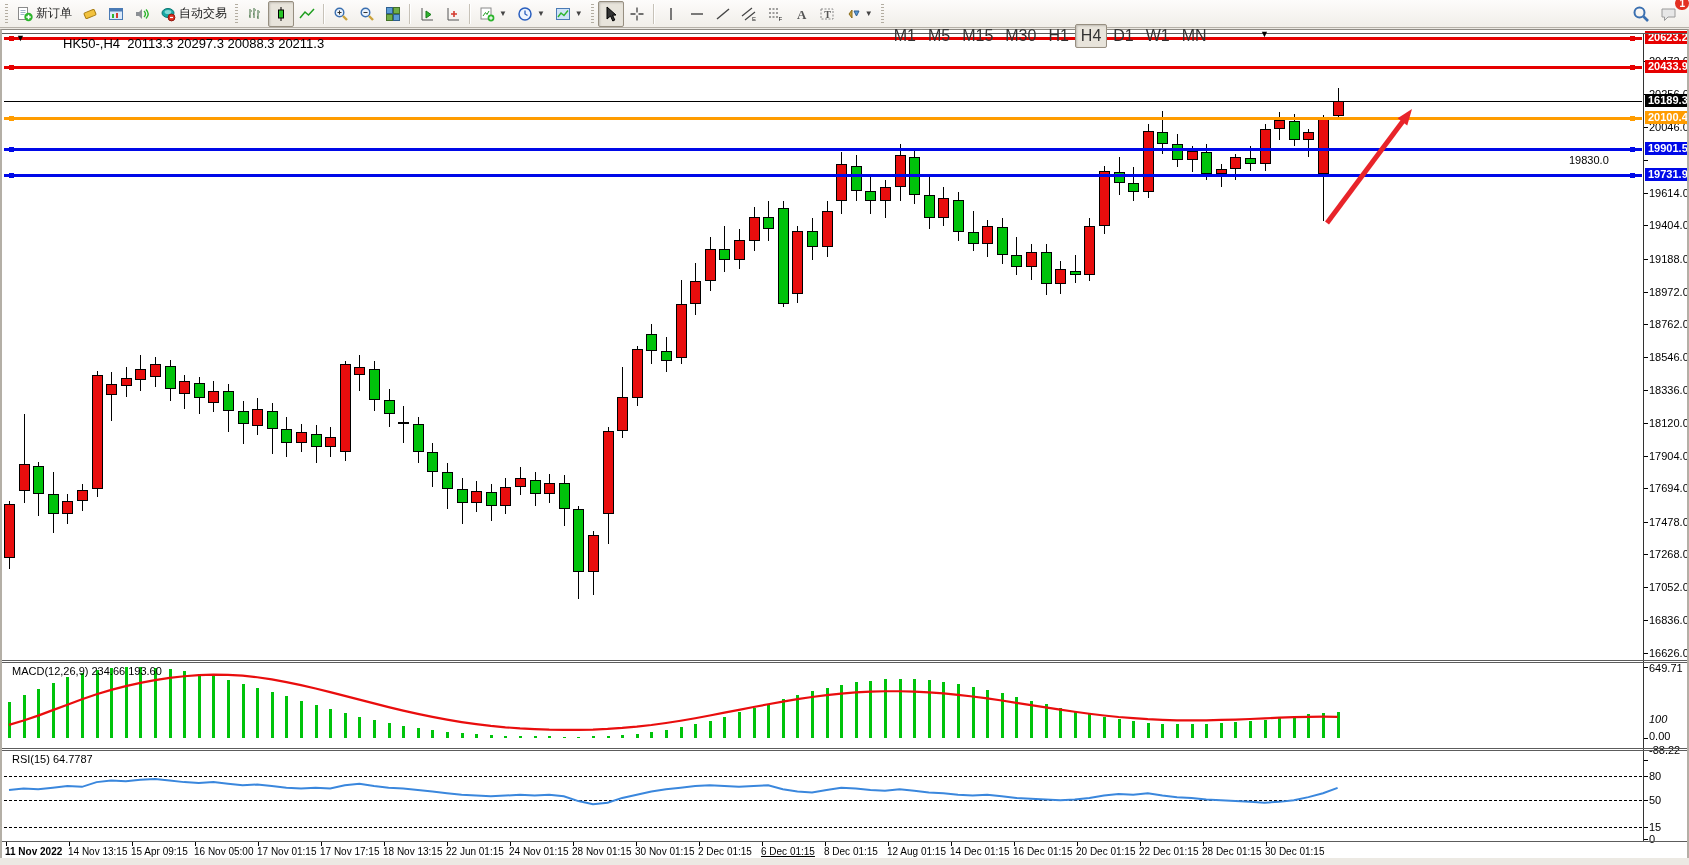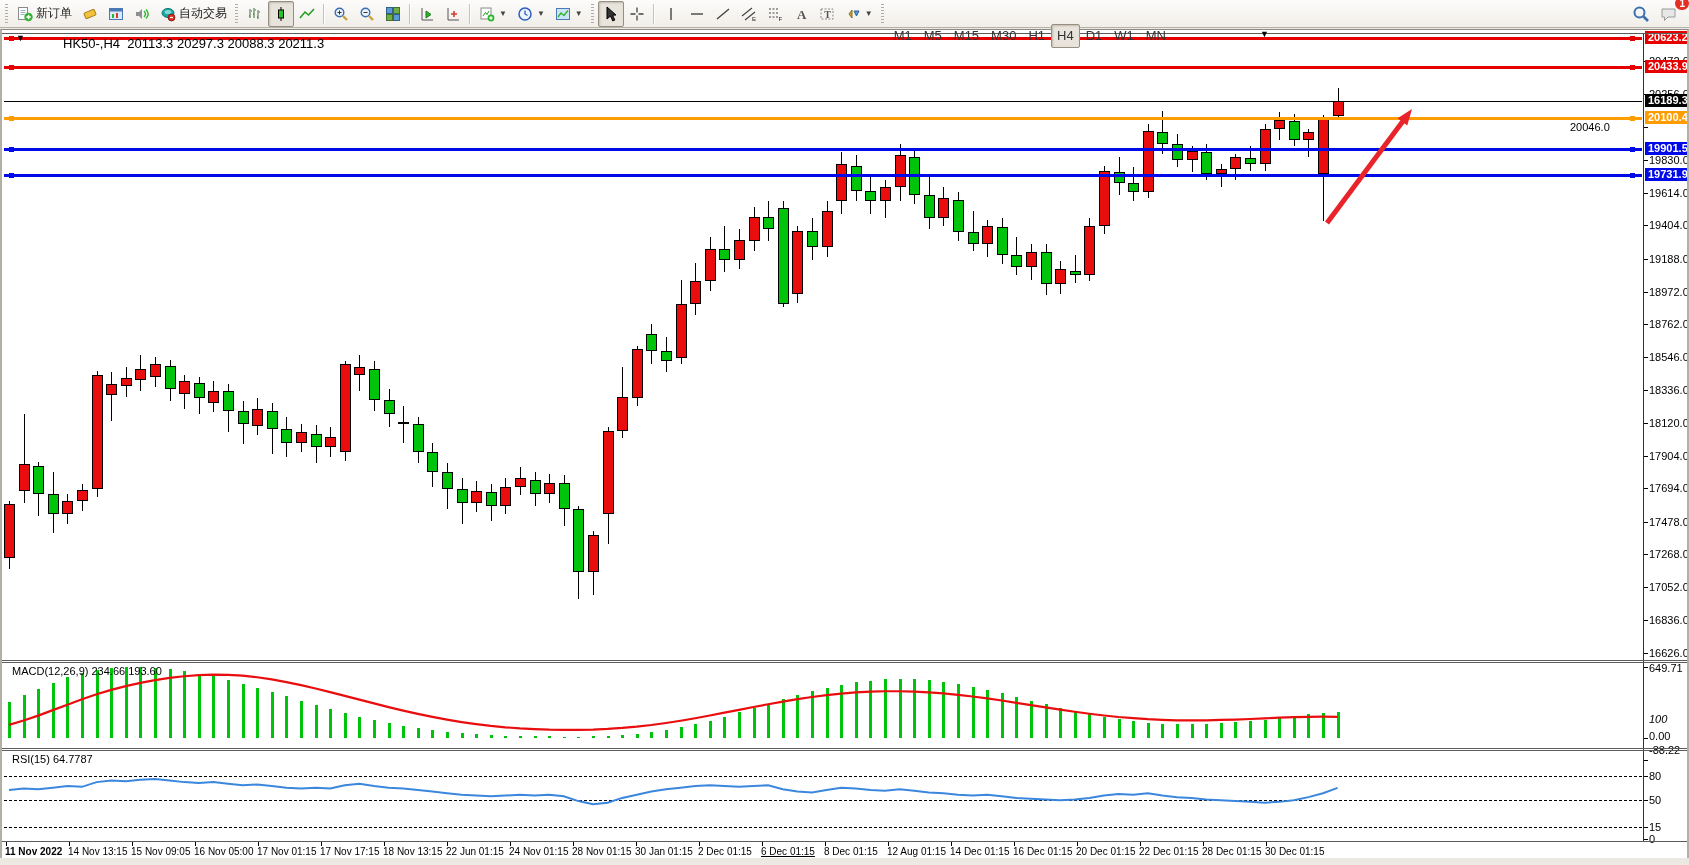--- a/index.html
+++ b/index.html
@@ -23,21 +23,21 @@
   }
   .tb-btn.pressed{
     background:#e8e4db;border:1px solid #978f81;
     box-shadow:inset 1px 1px 2px rgba(0,0,0,.18);
   }
   .tb-sep{width:1px;height:20px;background:#c7c2b8;border-right:1px solid #fff;margin:0 3px;flex:0 0 auto;}
   .tb-grip{
     width:3px;height:20px;margin:0 4px 0 3px;flex:0 0 auto;
     background-image:repeating-linear-gradient(to bottom,#b3ada1 0 1px,transparent 1px 3px);
   }
-  .tf-btn{font-size:13px;padding:0 5px;height:22px;color:#333;margin-top:44px;}
+  .tf-btn{font-size:16px;padding:0 5px;height:22px;color:#333;margin-top:44px;}
   .caret{font-size:8px;color:#444;margin-left:1px;}
   #tb-right{margin-left:auto;display:flex;align-items:center;padding-right:6px;}
   .badge-red{
     position:absolute;top:-5px;right:-7px;background:#e33022;color:#fff;
     border-radius:8px;font-size:10px;font-weight:bold;padding:0 4px;line-height:13px;
   }
   
   #chart{
     position:absolute;top:29px;left:0;width:1689px;height:829px;
     background:#fff;border-top:1px solid #8e8a83;border-left:2px solid #b4afa6;
@@ -543,23 +543,23 @@
     <div class="abs price-badge" style="left: 1643px; top: 111.769px; background: rgb(0, 9, 232);">19901.5</div>
     <div class="abs hline" style="left: 2px; top: 143.862px; width: 1638px; height: 3px; background: rgb(0, 9, 232);"></div>
     <div class="abs handle" style="left: 7px; top: 142.862px; background: rgb(0, 9, 232);"></div>
     <div class="abs handle" style="left: 1628px; top: 142.862px; background: rgb(0, 9, 232);"></div>
     <div class="abs price-badge" style="left: 1643px; top: 137.862px; background: rgb(0, 9, 232);">19731.9</div>
     <div class="abs" style="left: 1641px; top: 31px; width: 5px; height: 1px; background: rgb(0, 0, 0);"></div>
     <div class="abs tick-label" style="left: 1647px; top: 26px;">20472.0</div>
     <div class="abs" style="left: 1641px; top: 64.2308px; width: 5px; height: 1px; background: rgb(0, 0, 0);"></div>
     <div class="abs tick-label" style="left: 1647px; top: 59.2308px;">20256.0</div>
     <div class="abs" style="left: 1641px; top: 96.5385px; width: 5px; height: 1px; background: rgb(0, 0, 0);"></div>
-    <div class="abs tick-label" style="left: 1568px; top: 91.5385px;">20046.0</div>
+    <div class="abs tick-label" style="left: 1647px; top: 91.5385px;">20046.0</div>
     <div class="abs" style="left: 1641px; top: 129.769px; width: 5px; height: 1px; background: rgb(0, 0, 0);"></div>
-    <div class="abs tick-label" style="left: 1647px; top: 124.769px;">19830.0</div>
+    <div class="abs tick-label" style="left: 1567px; top: 124.769px;">19830.0</div>
     <div class="abs" style="left: 1641px; top: 163px; width: 5px; height: 1px; background: rgb(0, 0, 0);"></div>
     <div class="abs tick-label" style="left: 1647px; top: 158px;">19614.0</div>
     <div class="abs" style="left: 1641px; top: 195.308px; width: 5px; height: 1px; background: rgb(0, 0, 0);"></div>
     <div class="abs tick-label" style="left: 1647px; top: 190.308px;">19404.0</div>
     <div class="abs" style="left: 1641px; top: 228.538px; width: 5px; height: 1px; background: rgb(0, 0, 0);"></div>
     <div class="abs tick-label" style="left: 1647px; top: 223.538px;">19188.0</div>
     <div class="abs" style="left: 1641px; top: 261.769px; width: 5px; height: 1px; background: rgb(0, 0, 0);"></div>
     <div class="abs tick-label" style="left: 1647px; top: 256.769px;">18972.0</div>
     <div class="abs" style="left: 1641px; top: 294.077px; width: 5px; height: 1px; background: rgb(0, 0, 0);"></div>
     <div class="abs tick-label" style="left: 1647px; top: 289.077px;">18762.0</div>
@@ -700,37 +700,37 @@
     <div class="abs tick-label" style="left: 1647px; top: 764.5px;">50</div>
     <div class="abs" style="left: 1641px; top: 797.15px; width: 5px; height: 1px; background: rgb(0, 0, 0);"></div>
     <div class="abs tick-label" style="left: 1647px; top: 792.15px;">15</div>
     <div class="abs" style="left: 1641px; top: 809px; width: 5px; height: 1px; background: rgb(0, 0, 0);"></div>
     <div class="abs tick-label" style="left: 1647px; top: 804px;">0</div>
     <div class="abs" style="left: 4px; top: 812px; width: 1px; height: 4px; background: rgb(0, 0, 0);"></div>
     <div class="abs date-label" style="left: 3px; top: 816px; font-weight: bold;">11 Nov 2022</div>
     <div class="abs" style="left: 67px; top: 812px; width: 1px; height: 4px; background: rgb(0, 0, 0);"></div>
     <div class="abs date-label" style="left: 66px; top: 816px;">14 Nov 13:15</div>
     <div class="abs" style="left: 130px; top: 812px; width: 1px; height: 4px; background: rgb(0, 0, 0);"></div>
-    <div class="abs date-label" style="left: 129px; top: 816px;">15 Nov 09:05</div>
+    <div class="abs date-label" style="left: 129px; top: 816px;">15 Apr 09:15</div>
     <div class="abs" style="left: 193px; top: 812px; width: 1px; height: 4px; background: rgb(0, 0, 0);"></div>
     <div class="abs date-label" style="left: 192px; top: 816px;">16 Nov 05:00</div>
     <div class="abs" style="left: 256px; top: 812px; width: 1px; height: 4px; background: rgb(0, 0, 0);"></div>
     <div class="abs date-label" style="left: 255px; top: 816px;">17 Nov 01:15</div>
     <div class="abs" style="left: 319px; top: 812px; width: 1px; height: 4px; background: rgb(0, 0, 0);"></div>
     <div class="abs date-label" style="left: 318px; top: 816px;">17 Nov 17:15</div>
     <div class="abs" style="left: 382px; top: 812px; width: 1px; height: 4px; background: rgb(0, 0, 0);"></div>
     <div class="abs date-label" style="left: 381px; top: 816px;">18 Nov 13:15</div>
     <div class="abs" style="left: 445px; top: 812px; width: 1px; height: 4px; background: rgb(0, 0, 0);"></div>
     <div class="abs date-label" style="left: 444px; top: 816px;">22 Jun 01:15</div>
     <div class="abs" style="left: 508px; top: 812px; width: 1px; height: 4px; background: rgb(0, 0, 0);"></div>
     <div class="abs date-label" style="left: 507px; top: 816px;">24 Nov 01:15</div>
     <div class="abs" style="left: 571px; top: 812px; width: 1px; height: 4px; background: rgb(0, 0, 0);"></div>
     <div class="abs date-label" style="left: 570px; top: 816px;">28 Nov 01:15</div>
     <div class="abs" style="left: 634px; top: 812px; width: 1px; height: 4px; background: rgb(0, 0, 0);"></div>
-    <div class="abs date-label" style="left: 633px; top: 816px;">30 Jan 01:15</div>
+    <div class="abs date-label" style="left: 633px; top: 816px;">30 Nov 01:15</div>
     <div class="abs" style="left: 697px; top: 812px; width: 1px; height: 4px; background: rgb(0, 0, 0);"></div>
     <div class="abs date-label" style="left: 696px; top: 816px;">2 Dec 01:15</div>
     <div class="abs" style="left: 760px; top: 812px; width: 1px; height: 4px; background: rgb(0, 0, 0);"></div>
     <div class="abs date-label" style="left: 759px; top: 816px; text-decoration: underline;">6 Dec 01:15</div>
     <div class="abs" style="left: 823px; top: 812px; width: 1px; height: 4px; background: rgb(0, 0, 0);"></div>
     <div class="abs date-label" style="left: 822px; top: 816px;">8 Dec 01:15</div>
     <div class="abs" style="left: 886px; top: 812px; width: 1px; height: 4px; background: rgb(0, 0, 0);"></div>
     <div class="abs date-label" style="left: 885px; top: 816px;">12 Aug 01:15</div>
     <div class="abs" style="left: 949px; top: 812px; width: 1px; height: 4px; background: rgb(0, 0, 0);"></div>
     <div class="abs date-label" style="left: 948px; top: 816px;">14 Dec 01:15</div>

